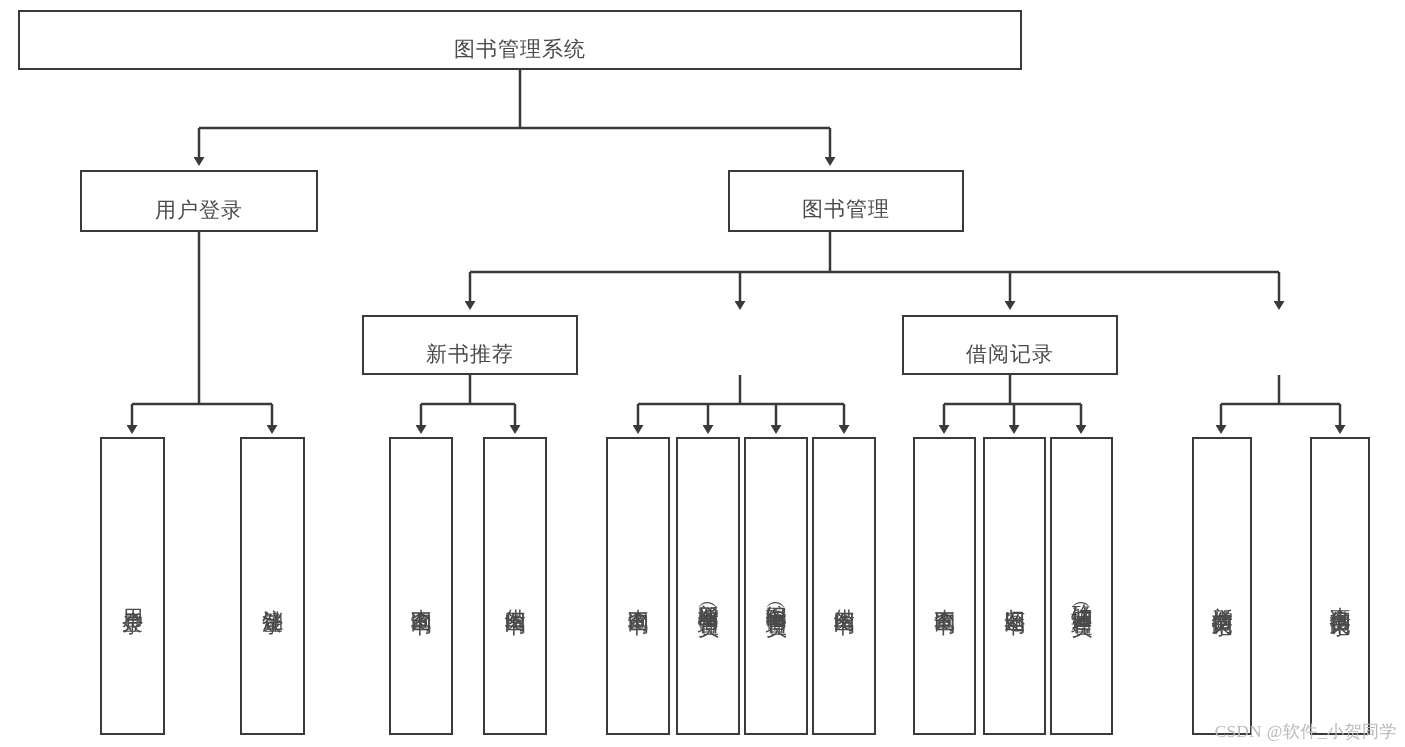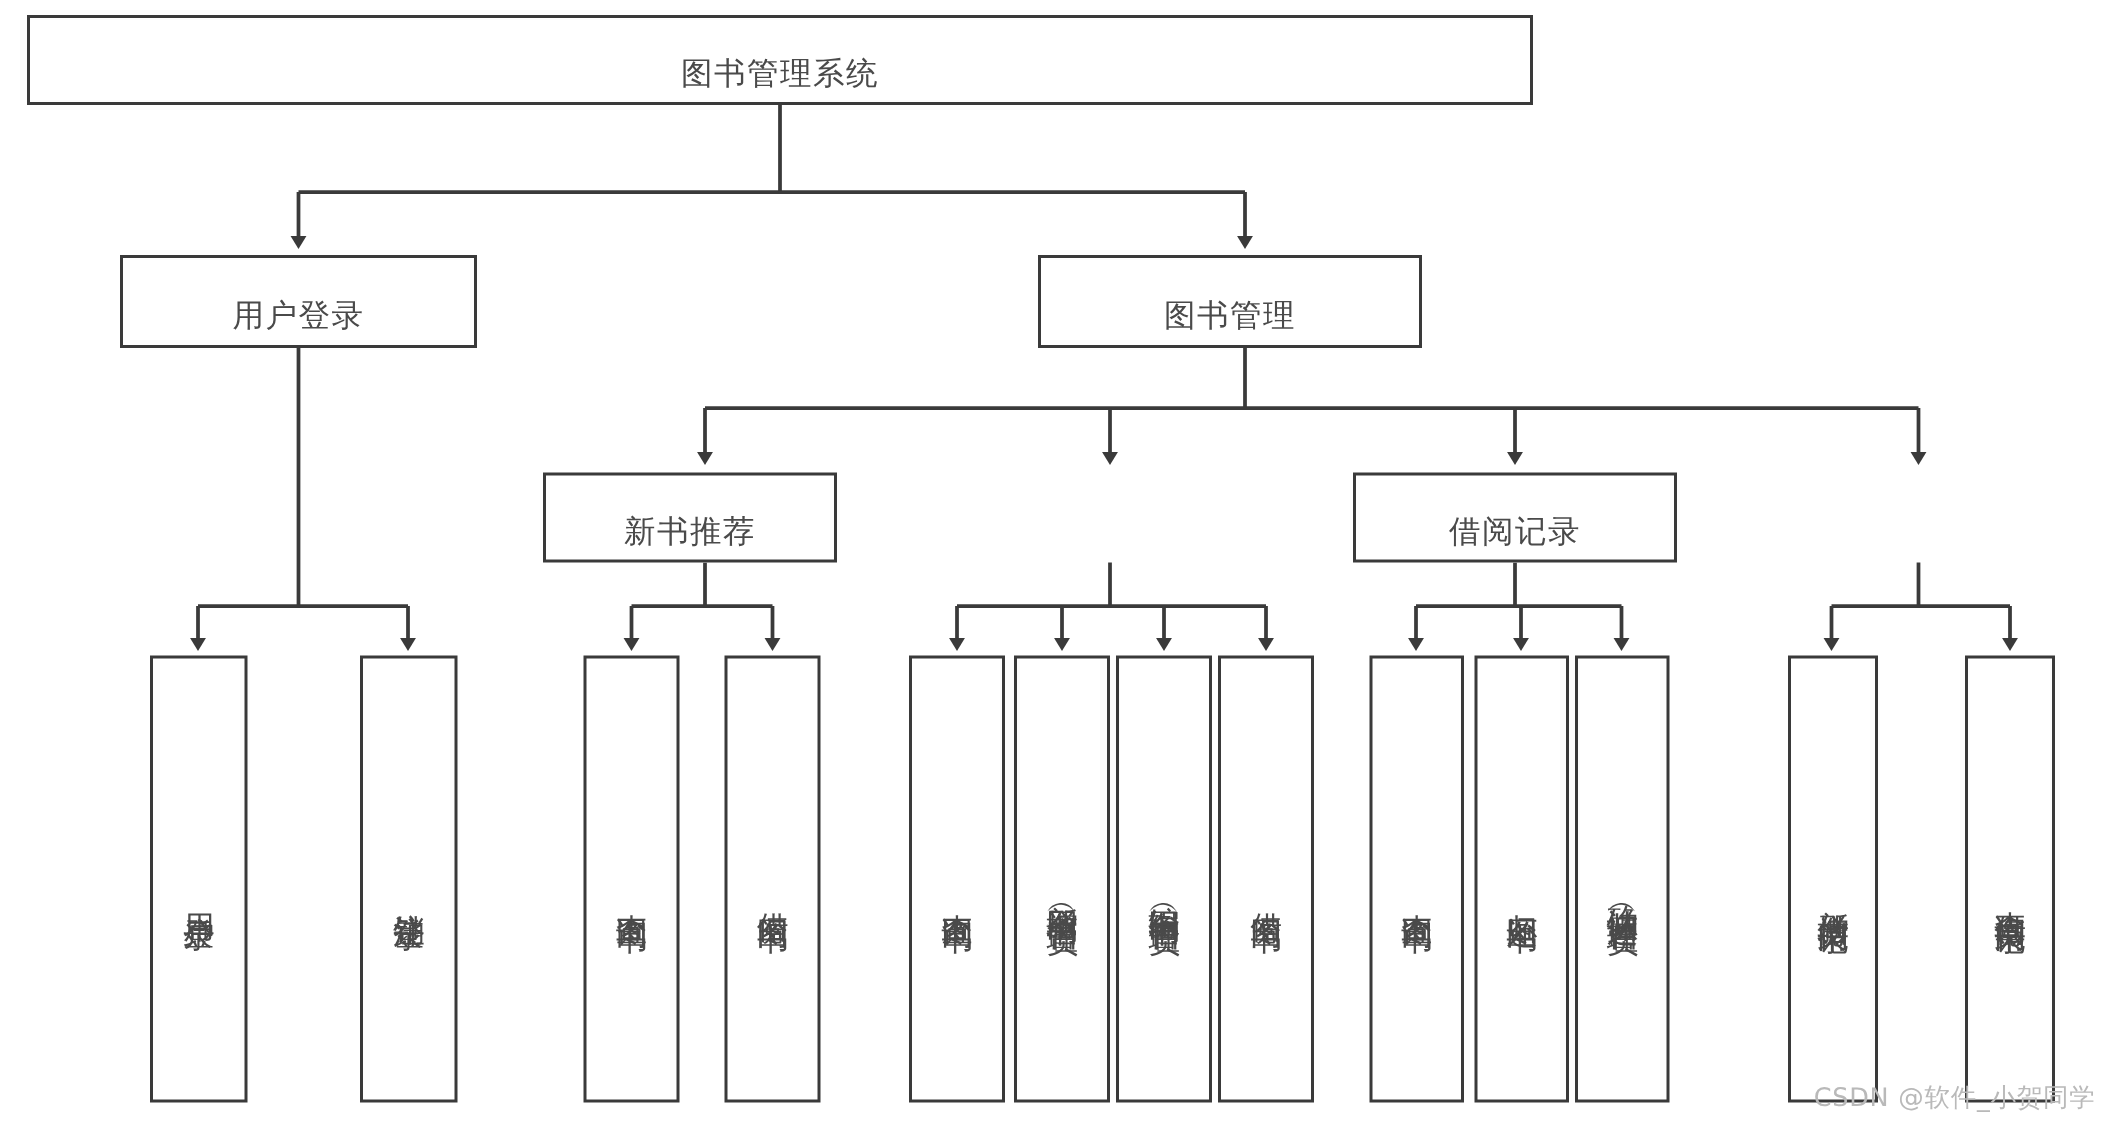--- a/index.html
+++ b/index.html
@@ -57,20 +57,21 @@
   }
   #watermark {
     position: absolute;
     right: 8px;
     bottom: 4px;
     font-size: 17px;
     color: #b9b9b9;
     letter-spacing: 0.5px;
     z-index: 5;
     white-space: nowrap;
+    font-family: Liberation Serif, serif;
   }
 </style>
 </head>
 <body>
 
 <div id="canvas">
 
   <svg id="edges" viewBox="0 0 1405 747">
     <defs>
       <marker id="arrow" markerWidth="9" markerHeight="11" refX="1" refY="5.5" orient="auto" markerUnits="userSpaceOnUse">
@@ -121,25 +122,25 @@
     </g>
   </svg>
 
   <div class="node horiz" style="left:18px; top:10px; width:1004px; height:60px;">
     <span class="nlabel">图书管理系统</span>
   </div>
 
   <div class="node horiz" style="left:80px; top:170px; width:238px; height:62px;">
     <span class="nlabel">用户登录</span>
   </div>
-  <div class="node horiz" style="left:692px; top:170px; width:256px; height:62px;">
+  <div class="node horiz" style="left:728px; top:170px; width:236px; height:62px;font-family:Liberation Mono, monospace;">
     <span class="nlabel">图书管理</span>
   </div>
 
-  <div class="node horiz" style="left:362px; top:315px; width:196px; height:60px;">
+  <div class="node horiz" style="left:362px; top:315px; width:216px; height:60px;">
     <span class="nlabel">新书推荐</span>
   </div>
   <div class="node horiz" style="left:902px; top:315px; width:216px; height:60px;">
     <span class="nlabel">借阅记录</span>
   </div>
 
   <div class="node vert" style="left:100px; top:437px; width:65px; height:298px;">
     <span class="nlabel">用户登录</span>
   </div>
   <div class="node vert" style="left:240px; top:437px; width:65px; height:298px;">

